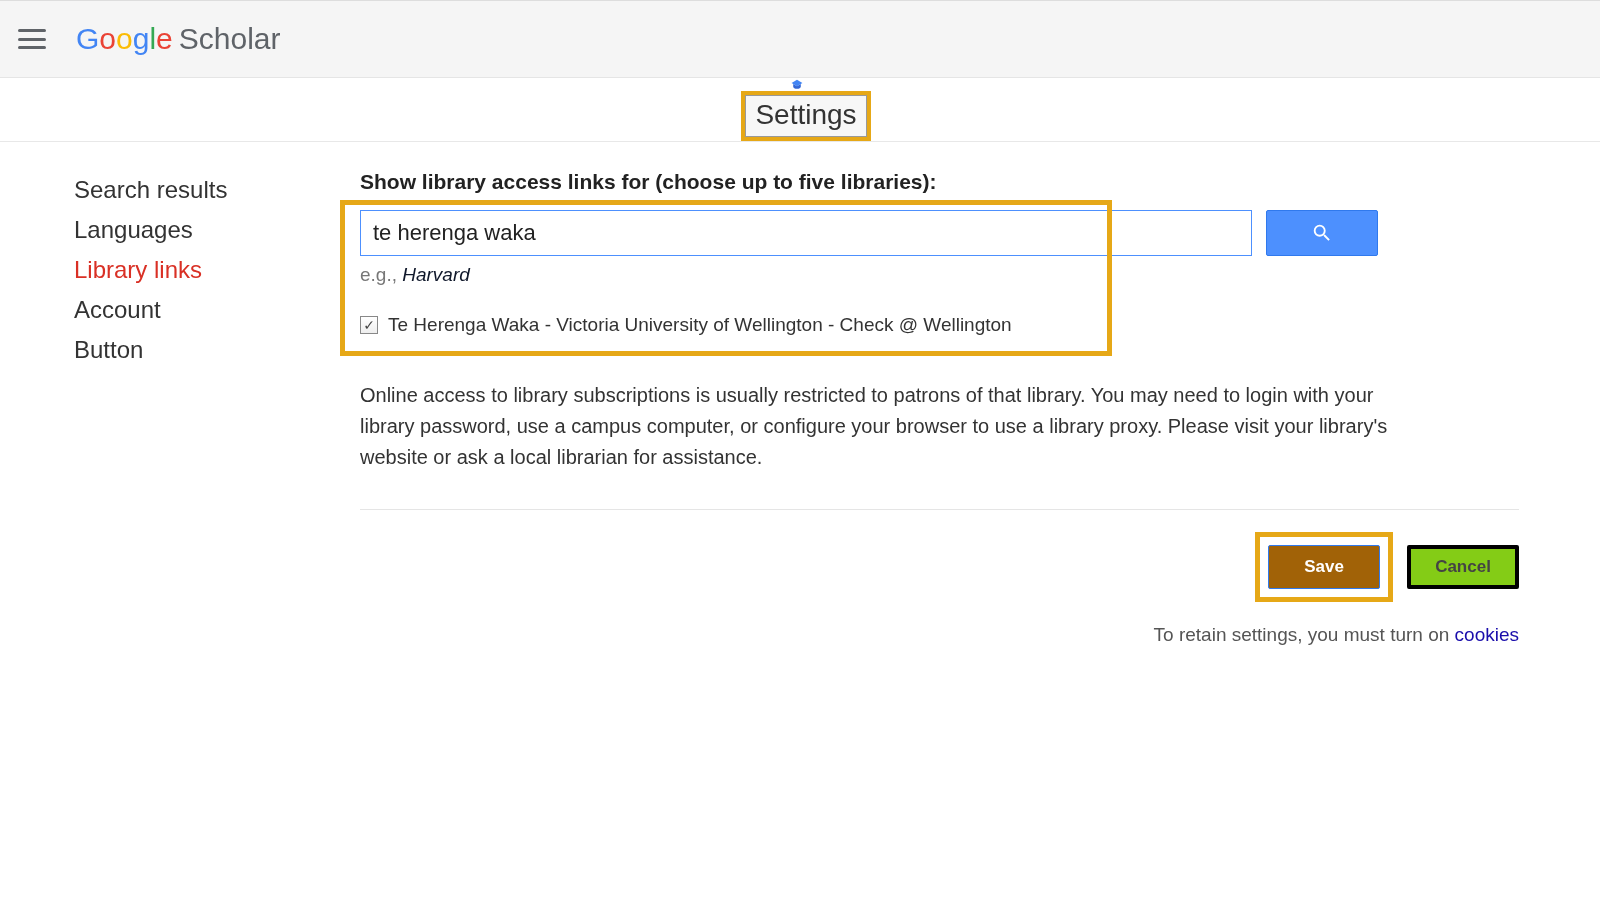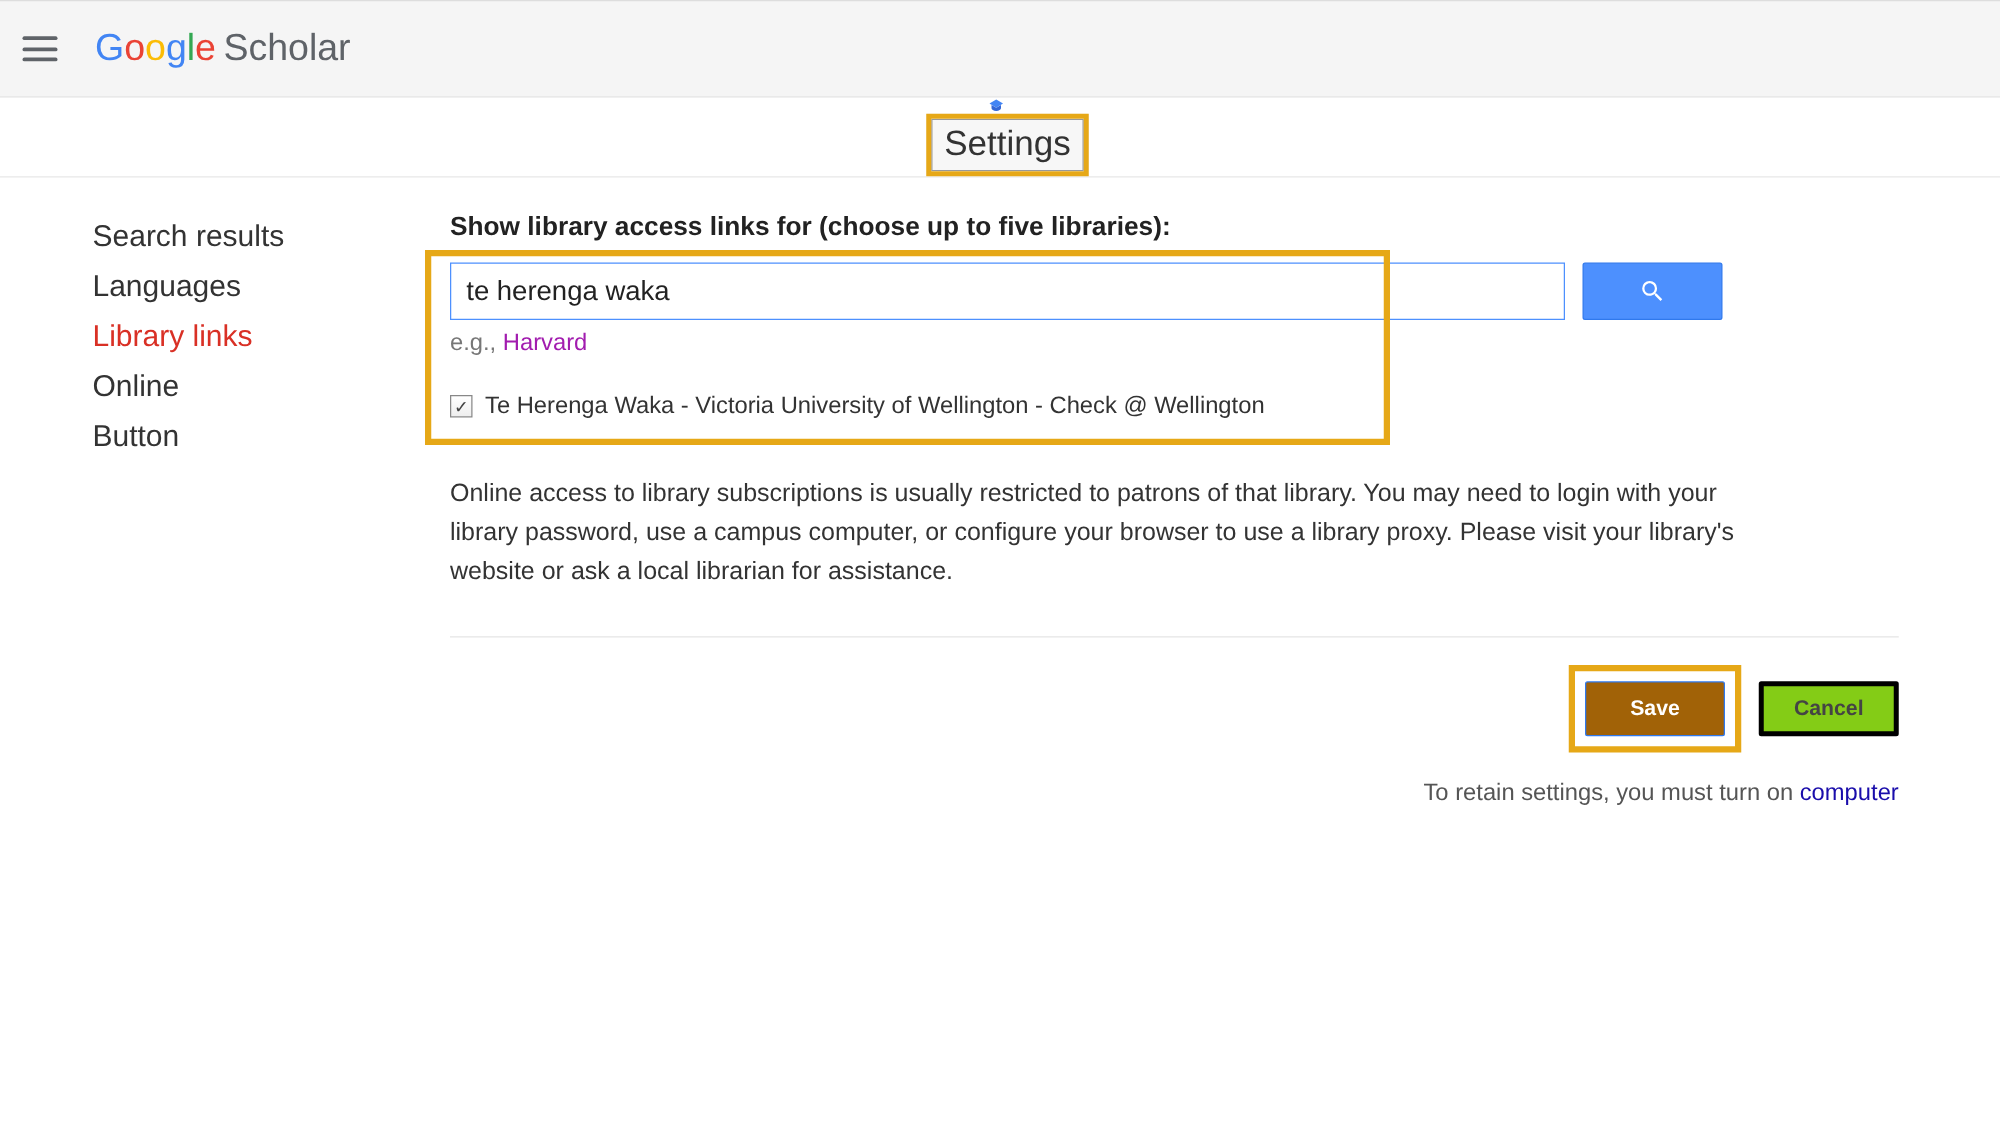--- a/index.html
+++ b/index.html
@@ -131,21 +131,21 @@
     align-items: center;
     justify-content: center;
   }
   .search-btn svg { fill: #fff; }
   .hint {
     font-size: 19px;
     color: #777;
     margin-top: 8px;
   }
   .hint .eg-label { font-style: normal; color:#777; }
-  .hint .eg-example { color:#a21caf; }
+  .hint .eg-example { font-style: italic; color:#0f172a; }
   .result-row {
     display: flex;
     align-items: center;
     gap: 10px;
     margin-top: 28px;
     font-size: 19px;
     color: #333;
   }
   .checkbox {
     width: 18px;
@@ -258,21 +258,21 @@
     <span class="settings-title">Settings</span>
   </div>
 </div>
 
 <div class="layout">
 
   <div class="sidebar">
     <div class="sidebar-item">Search results</div>
     <div class="sidebar-item">Languages</div>
     <div class="sidebar-item active">Library links</div>
-    <div class="sidebar-item">Online</div>
+    <div class="sidebar-item">Account</div>
     <div class="sidebar-item">Button</div>
   </div>
 
   <div class="main">
     <div class="section-heading">Show library access links for (choose up to five libraries):</div>
 
     <div class="search-area">
       <div class="search-row">
         <input class="search-input" type="text" value="te herenga waka" style="">
         <button class="search-btn">
@@ -297,16 +297,16 @@
     <div class="divider"></div>
 
     <div class="button-row">
       <span class="save-highlight">
         <button class="save-btn">Save</button>
       </span>
       <button class="cancel-btn">Cancel</button>
     </div>
 
     <div class="cookie-note">
-      <span>To retain settings, you must turn on </span><a>computer</a>
+      <span>To retain settings, you must turn on </span><a>cookies</a>
     </div>
   </div>
 </div>
 
 </body></html>

